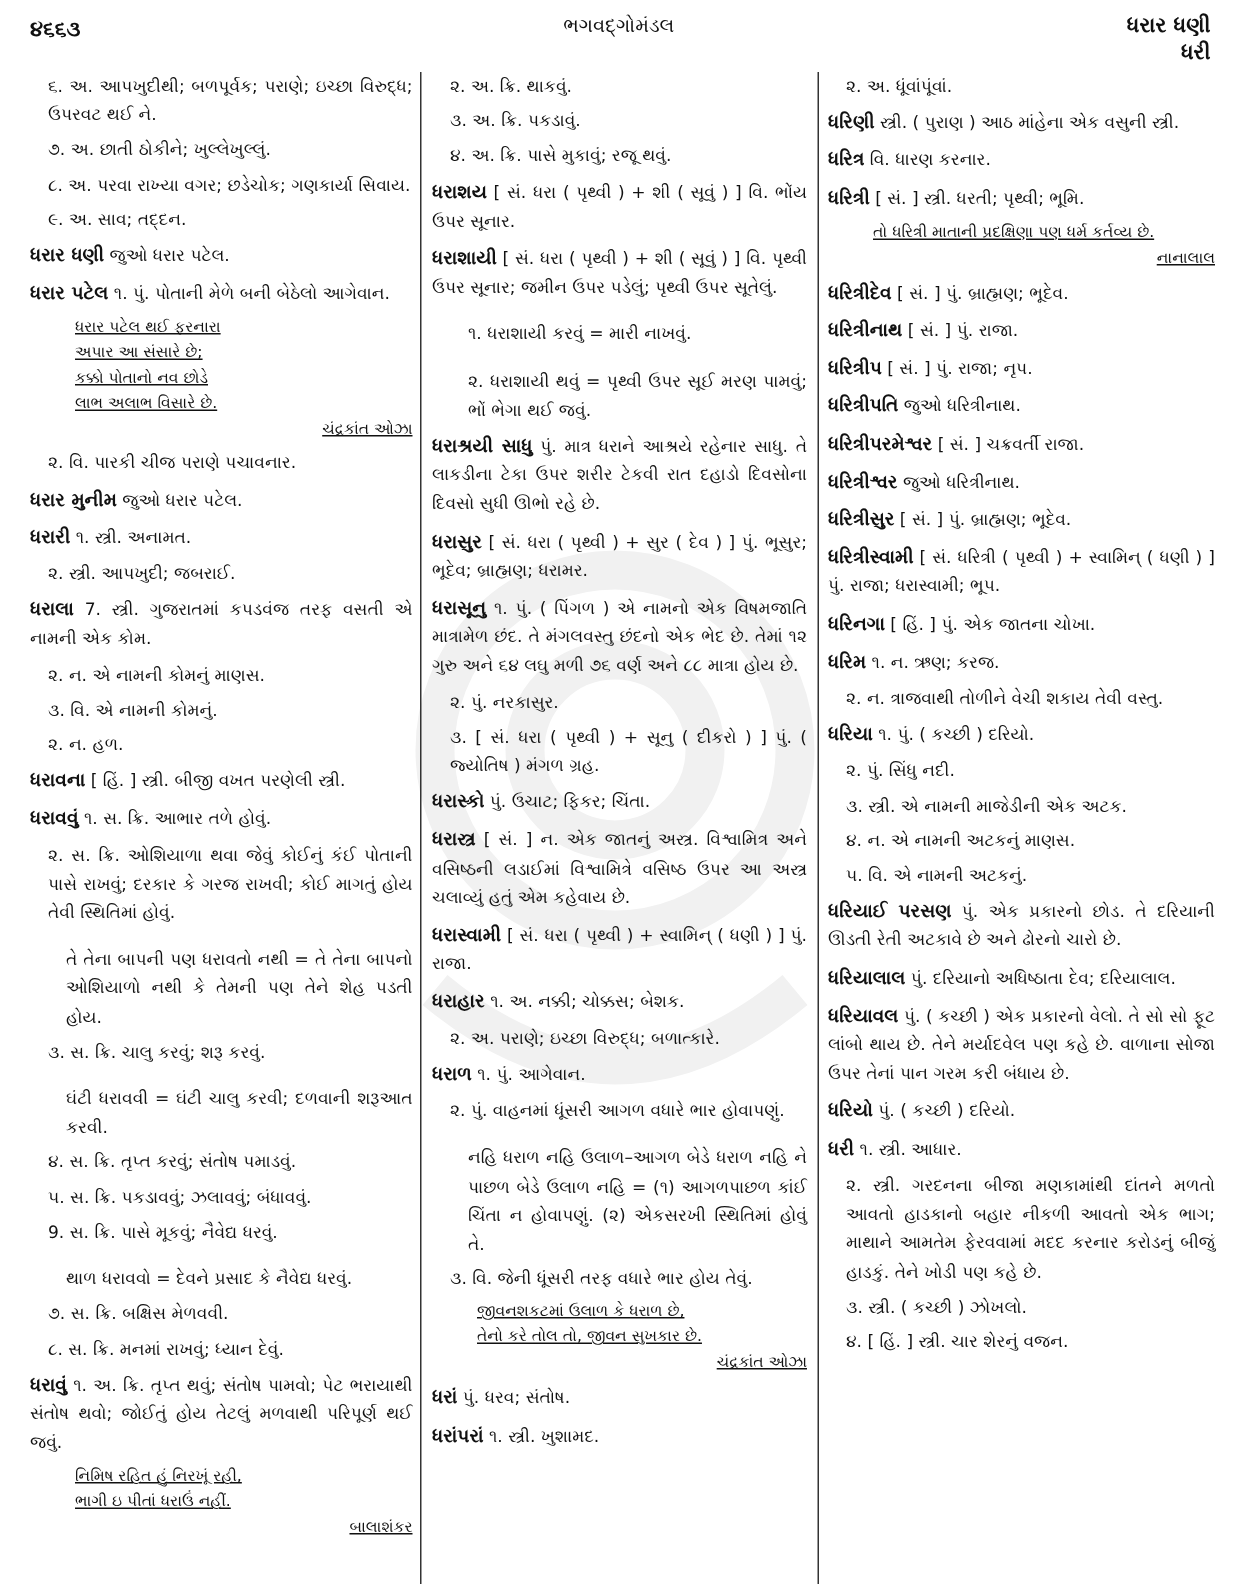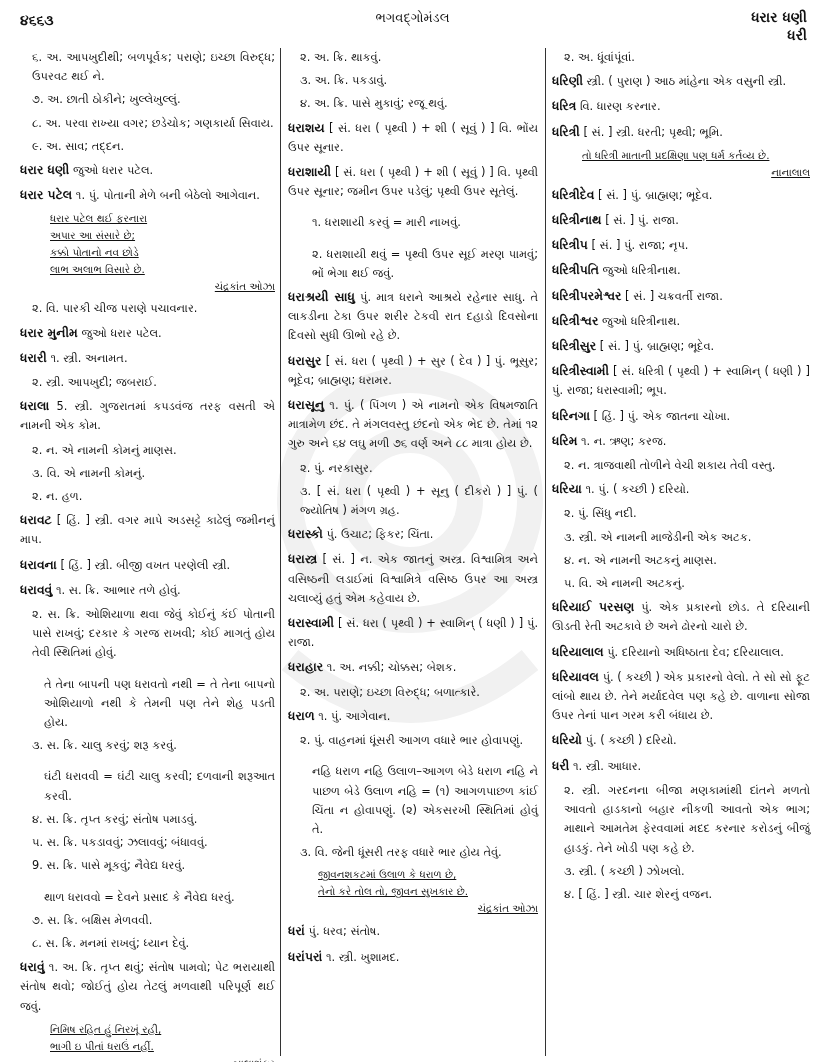--- a/index.html
+++ b/index.html
@@ -59,25 +59,24 @@
         <span class="ql">ધરાર પટેલ થઈ ફરનારા</span>
         <span class="ql">અપાર આ સંસારે છે;</span>
         <span class="ql">કક્કો પોતાનો નવ છોડે</span>
         <span class="ql">લાભ અલાભ વિસારે છે.</span>
         <span class="poet">ચંદ્રકાંત ઓઝા</span>
       </div>
       <div class="sub">૨. વિ. પારકી ચીજ પરાણે પચાવનાર.</div>
       <div class="entry"><span class="hw">ધરાર મુનીમ</span><span> જુઓ ધરાર પટેલ.</span></div>
       <div class="entry"><span class="hw">ધરારી</span><span> ૧. સ્ત્રી. અનામત.</span></div>
       <div class="sub">૨. સ્ત્રી. આપખુદી; જબરાઈ.</div>
-      <div class="entry"><span class="hw">ધરાલા</span><span> 5. સ્ત્રી. ગુજરાતમાં કપડવંજ તરફ વસતી એ નામની એક કોમ.</span></div>
+      <div class="entry"><span class="hw">ધરાલા</span><span> 7. સ્ત્રી. ગુજરાતમાં કપડવંજ તરફ વસતી એ નામની એક કોમ.</span></div>
       <div class="sub">૨. ન. એ નામની કોમનું માણસ.</div>
       <div class="sub">૩. વિ. એ નામની કોમનું.</div>
       <div class="sub">૨. ન. હળ.</div>
-      <div class="entry"><span class="hw">ધરાવટ</span><span> [ હિં. ] સ્ત્રી. વગર માપે અડસટ્ટે કાઢેલું જમીનનું માપ.</span></div>
       <div class="entry"><span class="hw">ધરાવના</span><span> [ હિં. ] સ્ત્રી. બીજી વખત પરણેલી સ્ત્રી.</span></div>
       <div class="entry"><span class="hw">ધરાવવું</span><span> ૧. સ. ક્રિ. આભાર તળે હોવું.</span></div>
       <div class="sub">૨. સ. ક્રિ. ઓશિયાળા થવા જેવું કોઈનું કંઈ પોતાની પાસે રાખવું; દરકાર કે ગરજ રાખવી; કોઈ માગતું હોય તેવી સ્થિતિમાં હોવું.</div>
       <div class="ex">તે તેના બાપની પણ ધરાવતો નથી = તે તેના બાપનો ઓશિયાળો નથી કે તેમની પણ તેને શેહ પડતી હોય.</div>
       <div class="sub">૩. સ. ક્રિ. ચાલુ કરવું; શરૂ કરવું.</div>
       <div class="ex">ઘંટી ધરાવવી = ઘંટી ચાલુ કરવી; દળવાની શરૂઆત કરવી.</div>
       <div class="sub">૪. સ. ક્રિ. તૃપ્ત કરવું; સંતોષ પમાડવું.</div>
       <div class="sub">૫. સ. ક્રિ. પકડાવવું; ઝલાવવું; બંધાવવું.</div>
       <div class="sub">9. સ. ક્રિ. પાસે મૂકવું; નૈવેદ્ય ધરવું.</div>
       <div class="ex">થાળ ધરાવવો = દેવને પ્રસાદ કે નૈવેદ્ય ધરવું.</div>

